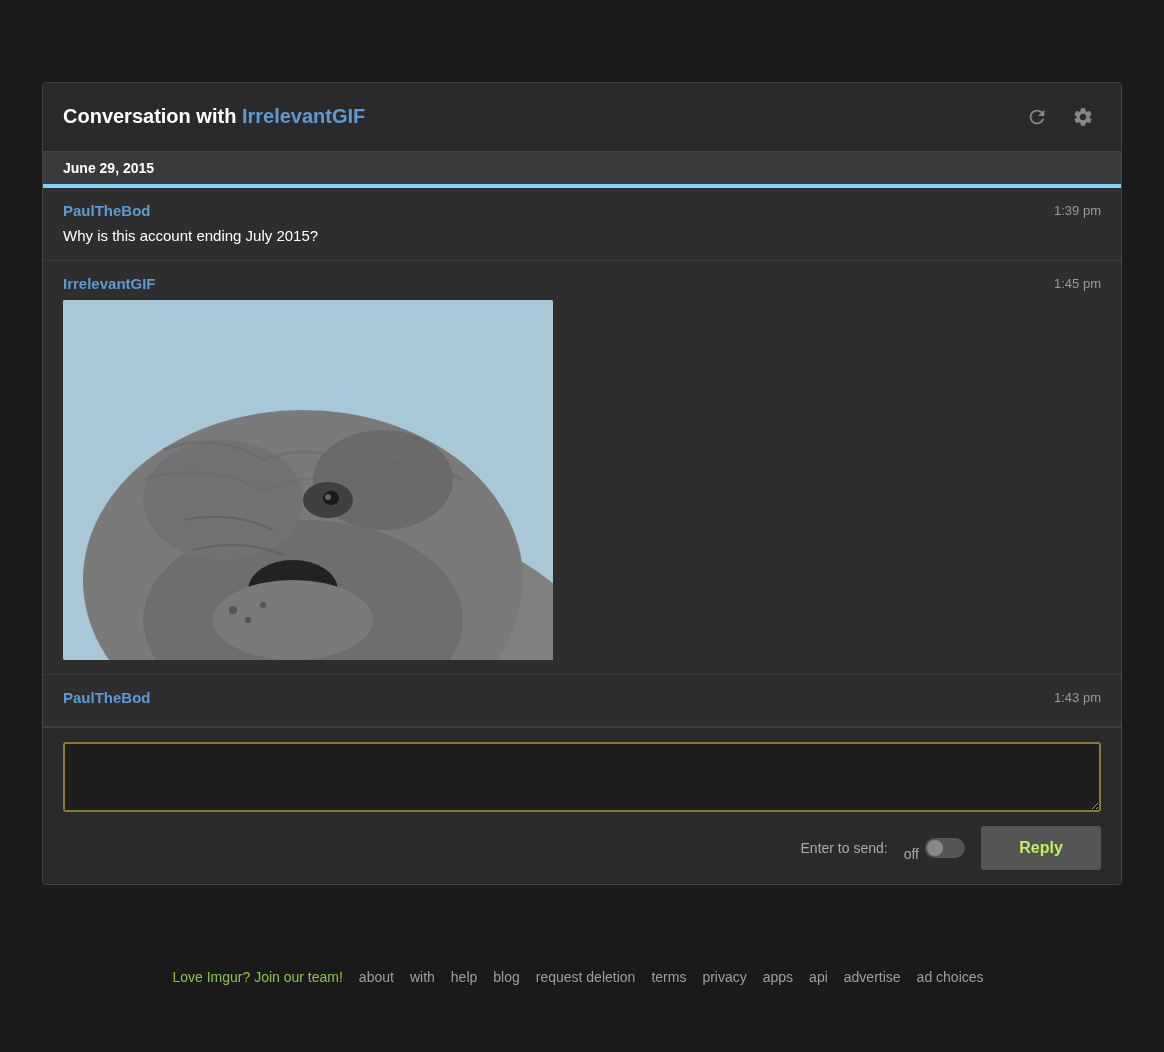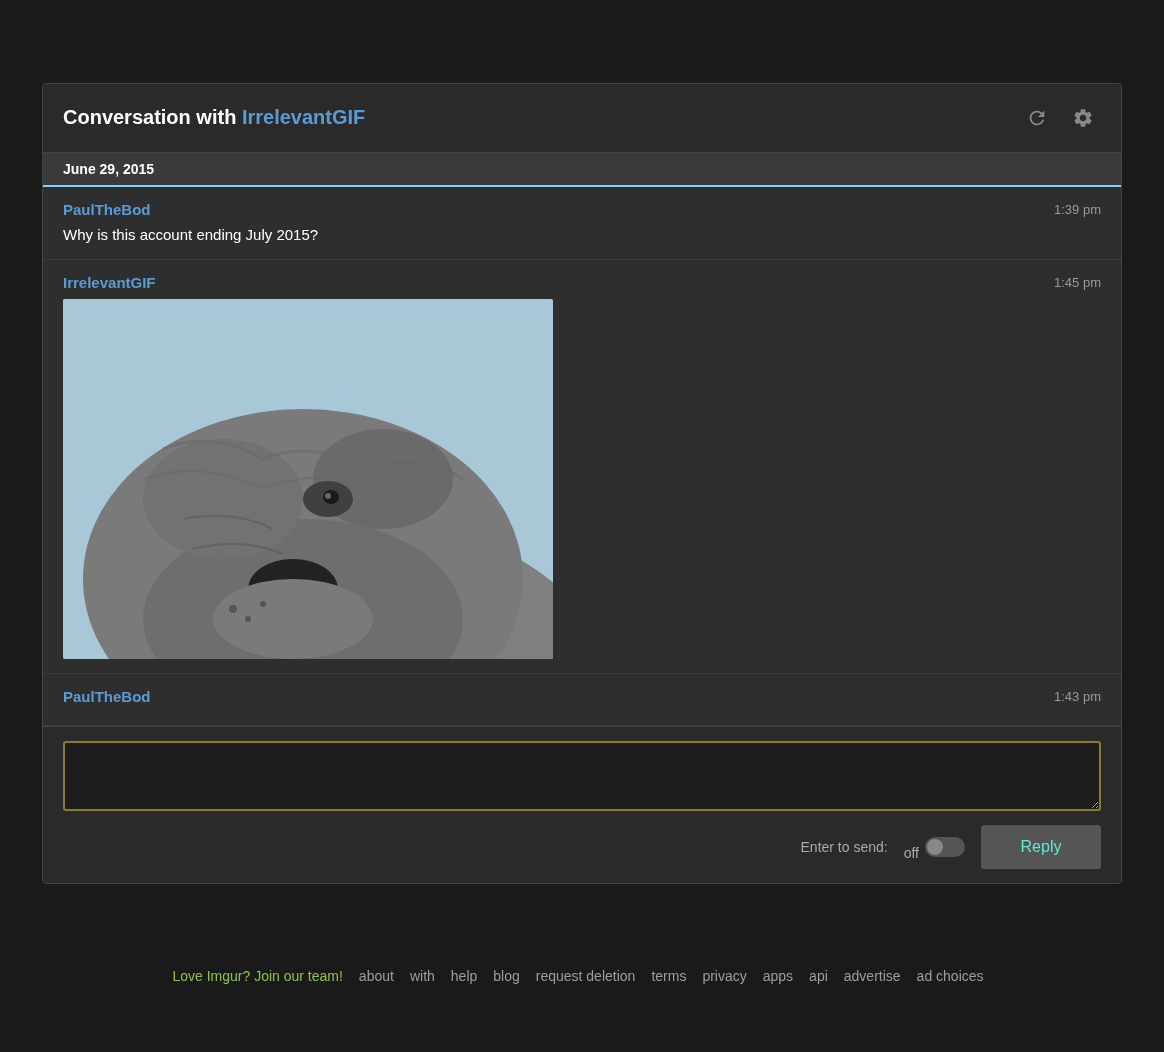--- a/index.html
+++ b/index.html
@@ -71,21 +71,21 @@
       width: 36px;
       height: 36px;
     }
 
     .date-bar {
       background: #3a3a3a;
       padding: 8px 20px;
       color: #ffffff;
       font-size: 14px;
       font-weight: bold;
-      border-bottom: 2px solid #7dd3fc;
+      border-bottom: 4px solid #7dd3fc;
     }
 
     .message-list {
       background: #2e2e2e;
     }
 
     .message-row {
       padding: 14px 20px;
       border-bottom: 1px solid #3a3a3a;
     }
@@ -185,25 +185,25 @@
       background: #888;
       border-radius: 50%;
       position: absolute;
       top: 2px;
       left: 2px;
       transition: left 0.2s;
     }
 
     .reply-button {
       background: #555;
-      color: #5eead4;
+      color: #bef264;
       border: none;
       padding: 13px 36px;
       font-size: 16px;
-      font-weight: normal;
+      font-weight: bold;
       border-radius: 3px;
       cursor: pointer;
       min-width: 120px;
     }
 
     .footer-bar {
       width: 1164px;
       padding: 16px 40px;
       display: flex;
       align-items: center;

